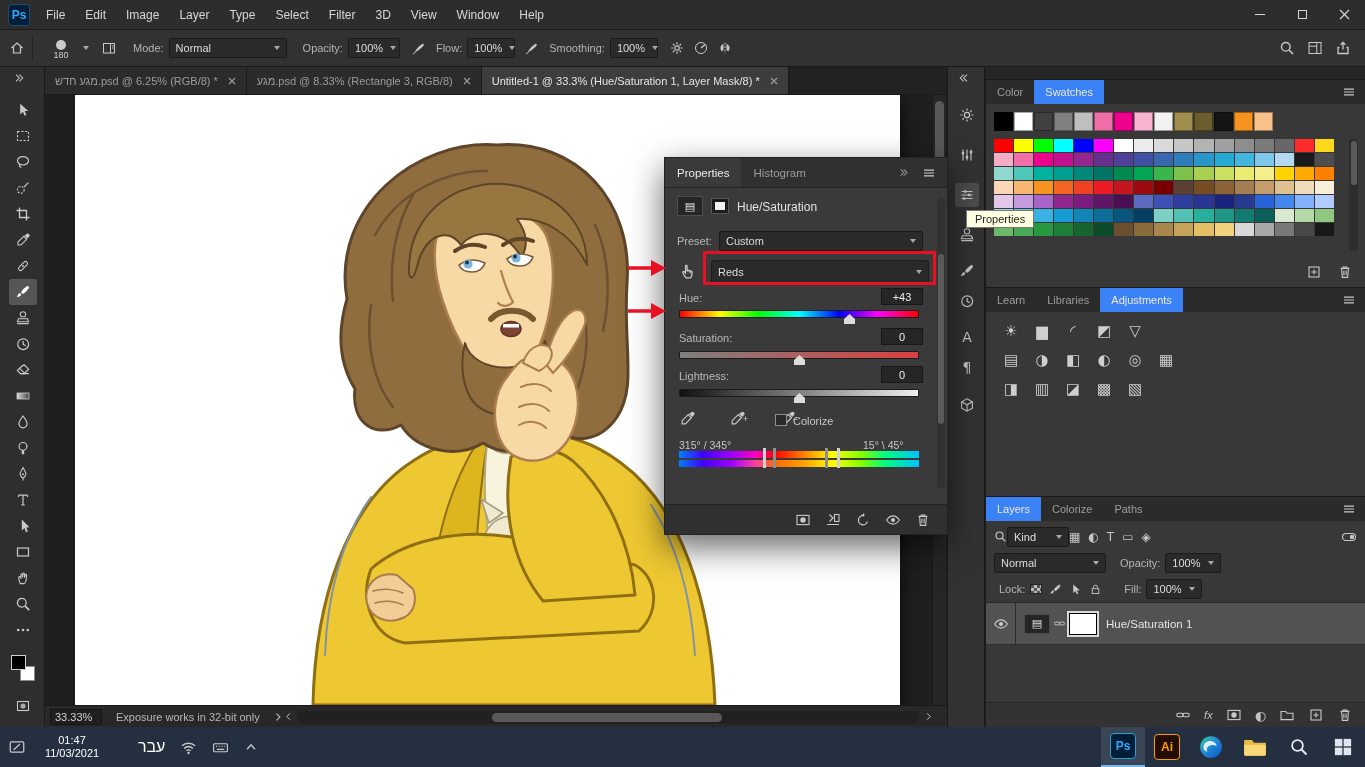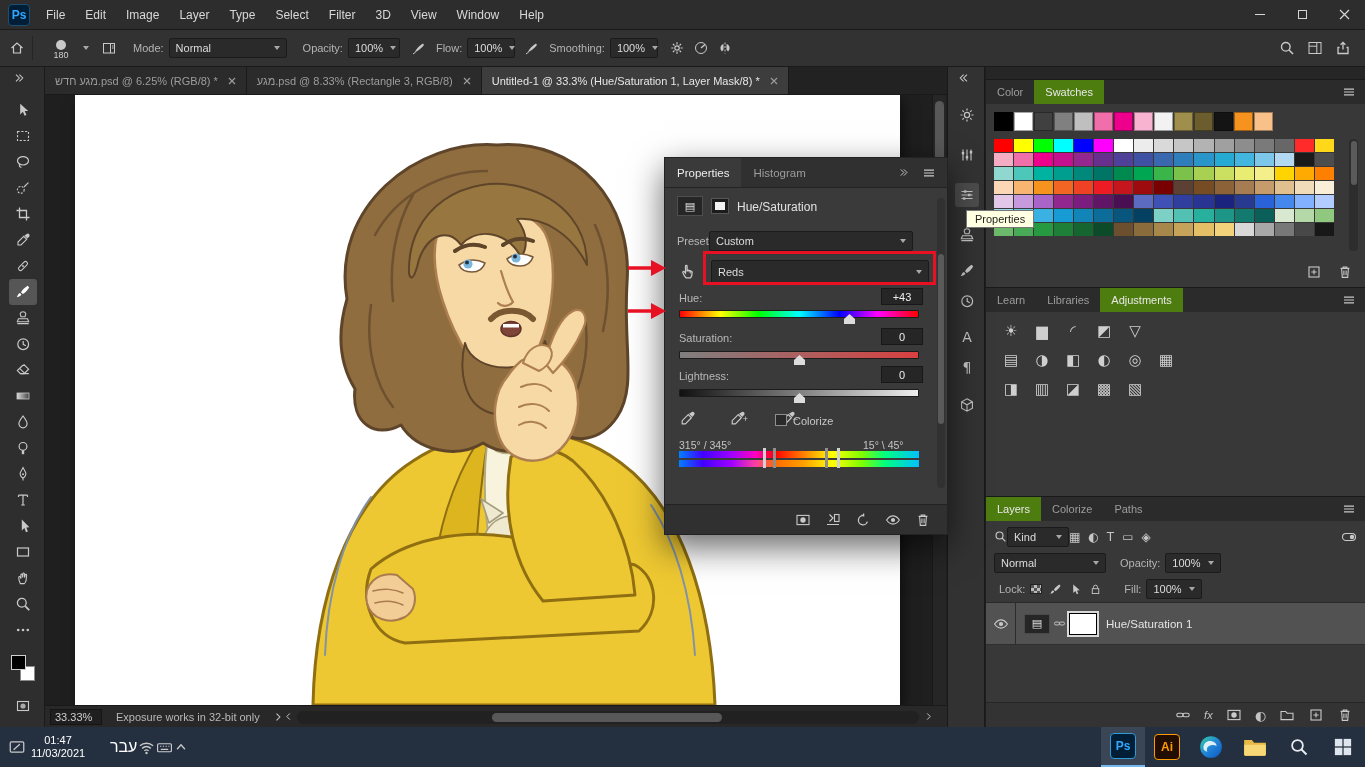--- a/index.html
+++ b/index.html
@@ -68,21 +68,21 @@
   #panelstrip{position:absolute;left:947px;top:67px;width:38px;height:660px;background:#323232;border-left:1px solid #191919;border-right:1px solid #191919;z-index:6}
   #panelstrip .expand{position:absolute;top:5px;left:10px}
   .strip-icon{position:absolute;left:7px;width:24px;height:24px;display:flex;align-items:center;justify-content:center;color:#c6c6c6;font-size:14px}
   .strip-icon.active{background:#4c4c4c;border-radius:3px}
 
   
   #rightcol{position:absolute;left:986px;top:67px;width:379px;height:660px;background:#383838;z-index:6}
   #rightcol-top{height:13px;background:#262626;border-bottom:1px solid #1a1a1a}
   .tabbar{height:24px;background:#2b2b2b;display:flex;align-items:stretch}
   .ptab{padding:0 11px;display:flex;align-items:center;font-size:11px;color:#9c9c9c;background:#2b2b2b}
-  .ptab.active{background:#4d7c0f;color:#e8e8e8}
+  .ptab.active{background:#3b82f6;color:#e8e8e8}
   .tab-menu{margin-left:auto;margin-right:8px;align-self:center}
 
   #swatches-panel{position:absolute;left:0;top:13px;width:379px;height:208px;border-bottom:1px solid #1a1a1a}
   #swatch-recent{position:absolute;left:8px;top:32px;display:flex;gap:1px}
   .sw{width:19px;height:19px;border:1px solid rgba(0,0,0,.35)}
   #swatch-grid{position:absolute;left:8px;top:59px;width:341px;display:flex;flex-wrap:wrap;gap:1px}
   .sw2{width:19.05px;height:13px}
   #swatch-scroll{position:absolute;right:7px;top:59px;width:9px;height:112px;background:#2d2d2d;border-radius:4px}
   #swatch-scroll .sthumb{position:absolute;left:1.5px;top:2px;width:6px;height:44px;background:#5a5a5a;border-radius:3px}
   #swatch-actions{position:absolute;right:12px;bottom:7px;display:flex;gap:15px}
@@ -142,21 +142,21 @@
   .rtick{position:absolute;width:3px;height:20px;background:#d2d2d2;top:260px;z-index:2}
   .rtick.inner{background:#8f8f8f}
 
   
   #anno-rect{position:absolute;left:703px;top:251px;width:233px;height:34px;border:3px solid #e81123;z-index:60}
   .anno-arrow{position:absolute;z-index:60}
   #tooltip{position:absolute;left:966px;top:210px;background:#ffffe1;color:#1f1f1f;border:1px solid #767676;font-size:11px;padding:2px 8px;z-index:70;white-space:nowrap}
 
   
   #taskbar{position:absolute;left:0;top:727px;width:1365px;height:40px;background:#243040;display:flex;align-items:center;z-index:80}
-  #tray{display:flex;align-items:center;gap:1px;margin-left:8px;color:#eceff3}
+  #tray{display:flex;align-items:center;gap:15px;margin-left:8px;color:#eceff3}
   #clock{text-align:center;font-size:11px;line-height:13px;color:#fff;min-width:62px}
   #lang{font-size:16px;color:#fff;margin-left:20px}
   #apps{margin-left:auto;display:flex;height:100%}
   .app{width:44px;height:100%;display:flex;align-items:center;justify-content:center}
   .app.active{background:#3a4656;border-bottom:2px solid #74b8ee}
   .ps-badge{width:26px;height:26px;border-radius:4px;background:#001e36;border:1.5px solid #2d9bd6;color:#31a8ff;font-weight:bold;font-size:12px;display:flex;align-items:center;justify-content:center}
   .ai-badge{width:26px;height:26px;border-radius:4px;background:#220e00;border:1.5px solid #ff9a00;color:#ff9a00;font-weight:bold;font-size:12px;display:flex;align-items:center;justify-content:center}
 </style>
 </head>
 <body>
@@ -951,21 +951,21 @@
       </div>
     </div>
     <div id="props-body">
       <div class="pabs glyph" id="adj-badge">▤</div>
       <div class="pabs" id="mask-badge">
           <span></span>
         </div>
       <div class="pabs" style="left:72px;top:12px;color:#e2e2e2;font-size:12px">Hue/Saturation</div>
 
       <div class="pabs plabel" style="left:12px;top:47px">Preset:</div>
-      <span class="dd pabs" style="left:44px;top:43px;width:204px">
+      <span class="dd pabs" style="left:54px;top:43px;width:204px">
           <span>Custom</span>
           <span class="caret"></span>
         </span>
 
       <span class="pabs i" style="left:14px;top:74px">
           <svg viewBox="0 0 16 16" width="18" height="18" aria-hidden="true">
             <path d="M6.4 14.2 C5 12.7 3.9 11 3.4 9.4 C3.1 8.5 4.2 8 4.8 8.7 L5.8 9.9 V3.7 C5.8 2.7 7.2 2.7 7.2 3.7 V7.9 H7.5 C7.6 7.1 8.8 7.1 8.9 7.9 L9 8.2 C9.2 7.5 10.3 7.6 10.4 8.3 L10.5 8.8 C10.7 8.2 11.7 8.3 11.7 9 C11.7 10.6 11.3 12.6 10.3 14.2 Z" fill="none" stroke="currentColor" stroke-width="1.1"></path>
           </svg>
         </span>
       <span class="dd pabs" style="left:46px;top:72px;width:218px;height:24px">

